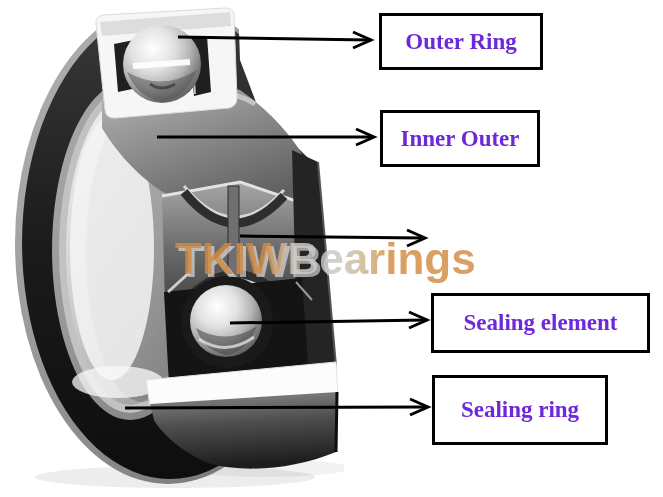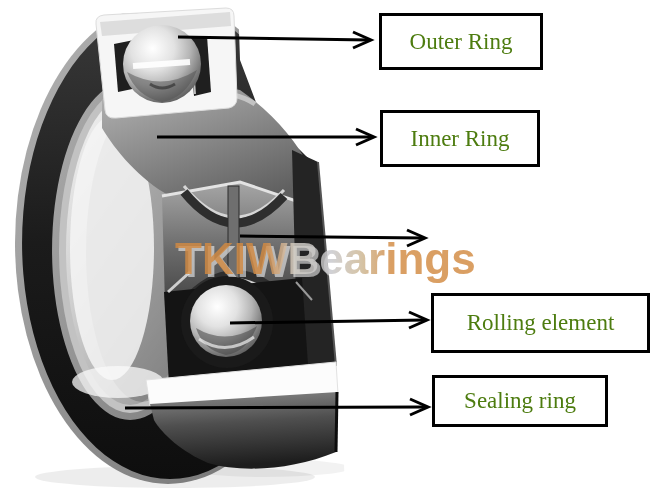--- a/index.html
+++ b/index.html
@@ -23,28 +23,29 @@
   .label-box {
     position: absolute;
     box-sizing: border-box;
     background: #ffffff;
     border: 3px solid #000000;
     display: flex;
     align-items: center;
     justify-content: center;
     font-family: "Liberation Serif", serif;
     font-size: 23px;
-    color: #4d7c0f;
+    color: #6d28d9;
     white-space: nowrap;
+    font-weight: bold;
   }
   #lb-outer   { left: 379px; top: 13px;  width: 164px; height: 57px; }
   #lb-inner   { left: 380px; top: 110px; width: 160px; height: 57px; }
   #lb-cage    { left: 429px; top: 210px; width: 108px; height: 57px; }
   #lb-rolling { left: 431px; top: 293px; width: 219px; height: 60px; }
-  #lb-sealing { left: 432px; top: 375px; width: 176px; height: 52px; }
+  #lb-sealing { left: 432px; top: 375px; width: 176px; height: 70px; }
 </style>
 </head>
 <body>
 
 <div class="stage">
 
   <svg width="663" height="497" viewBox="0 0 663 497" xmlns="http://www.w3.org/2000/svg">
     <defs>
       <linearGradient id="gRim" x1="0" y1="0" x2="1" y2="1">
         <stop offset="0" stop-color="#b5b5b5"></stop>
@@ -183,16 +184,16 @@
           <path d="M 409,312 L 427,320 L 409,328"></path>
       </g>
       <g>
         <path d="M 125,408 L 426,407"></path>
           <path d="M 410,399 L 428,407 L 410,415"></path>
       </g>
     </g>
   </svg>
 
   <div class="label-box" id="lb-outer">Outer Ring</div>
-  <div class="label-box" id="lb-inner">Inner Ring</div>
-  <div class="label-box" id="lb-rolling">Rolling element</div>
+  <div class="label-box" id="lb-inner">Inner Outer</div>
+  <div class="label-box" id="lb-rolling">Sealing element</div>
   <div class="label-box" id="lb-sealing">Sealing ring</div>
 </div>
 
 </body></html>

